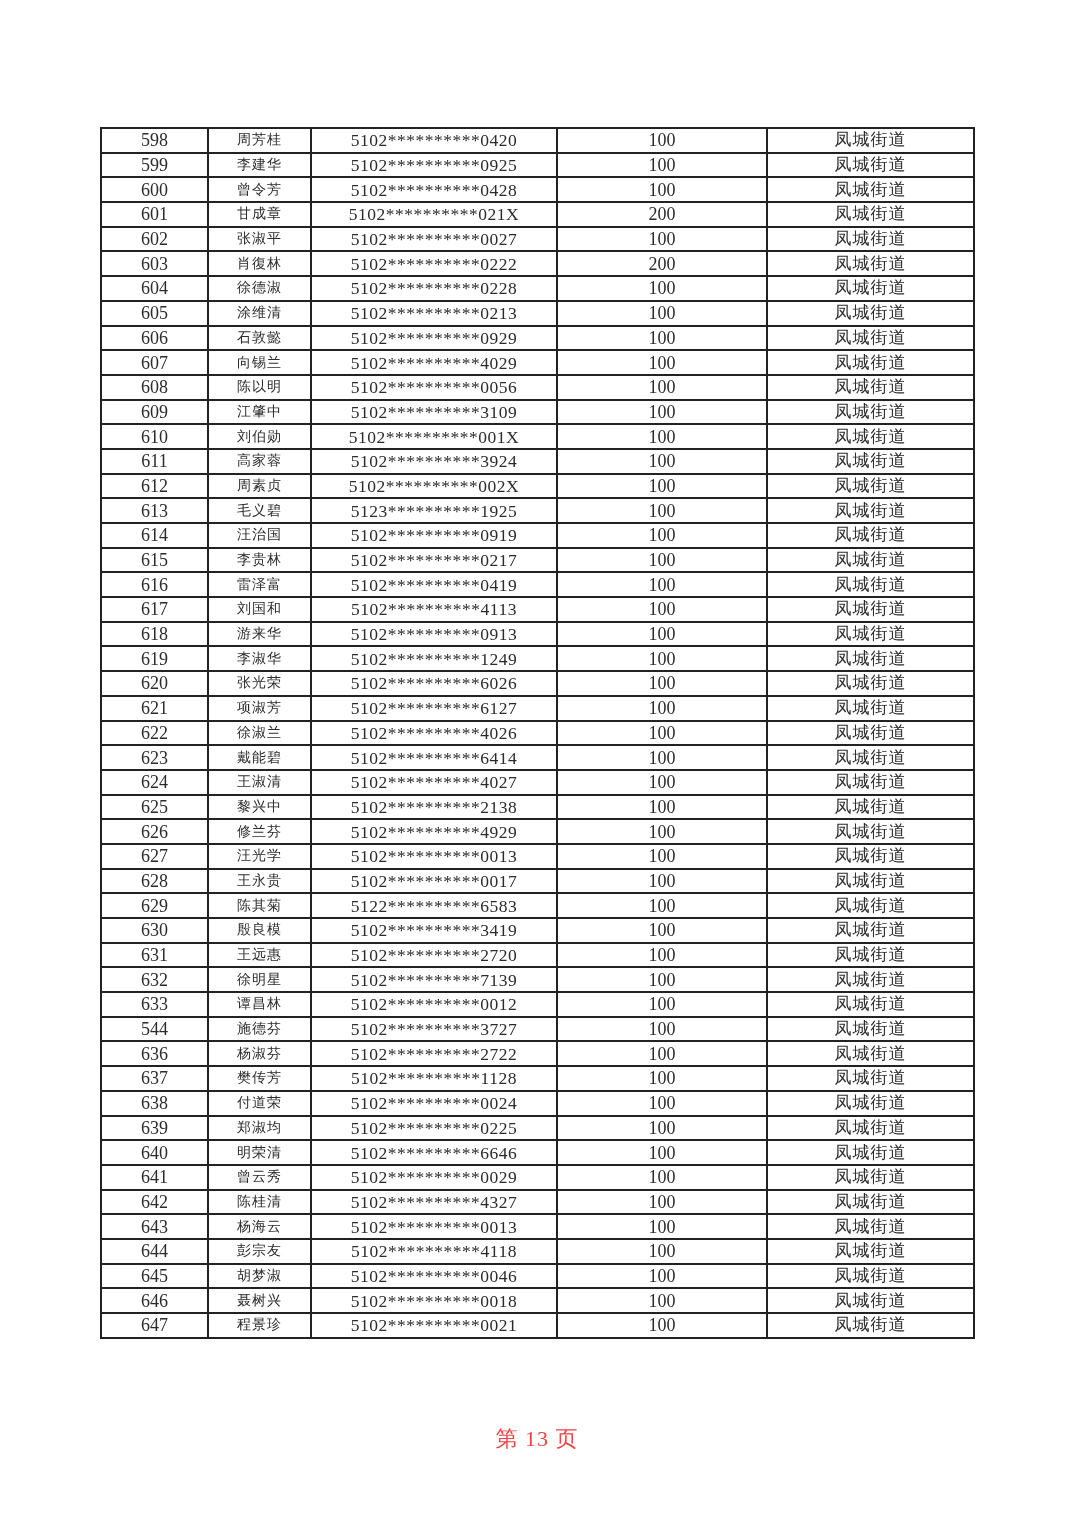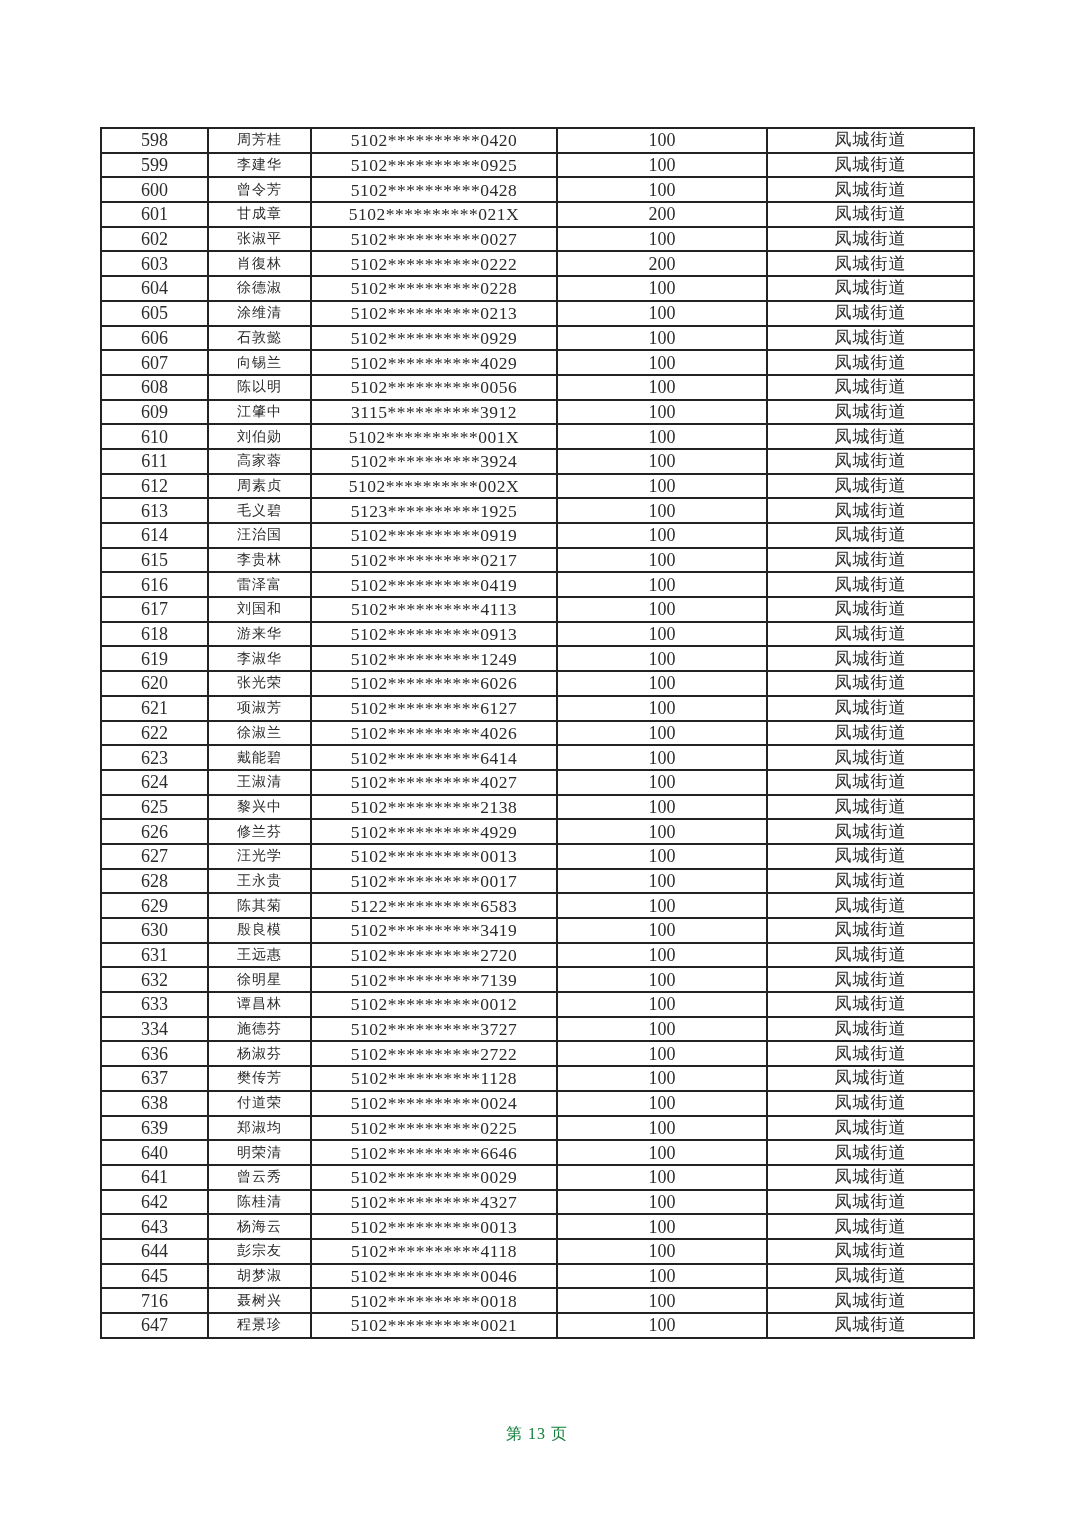--- a/index.html
+++ b/index.html
@@ -42,22 +42,22 @@
   td.col-name    { font-size: 14px; letter-spacing: 1px; }
   td.col-id      { font-size: 17.5px; letter-spacing: 0.5px; margin-top: 40px; }
   td.col-amount  { font-size: 18px; margin-left: 14px; }
   td.col-street  { font-size: 17px; letter-spacing: 1px; margin-left: 36px; }
   .footer {
     position: absolute;
     top: 1424px;
     left: 0;
     width: 100%;
     text-align: center;
-    font-size: 16px;
-    color: #15803d;
+    font-size: 22px;
+    color: #ef4444;
     letter-spacing: 1px;
   }
 </style>
 </head>
 <body>
 
 <div class="page">
 
   <table class="roster">
     <colgroup>
@@ -141,21 +141,21 @@
         <tr>
           <td class="col-index">608</td>
           <td class="col-name">陈以明</td>
           <td class="col-id">5102**********0056</td>
           <td class="col-amount">100</td>
           <td class="col-street">凤城街道</td>
         </tr>
         <tr>
           <td class="col-index">609</td>
           <td class="col-name">江肇中</td>
-          <td class="col-id">3115**********3912</td>
+          <td class="col-id">5102**********3109</td>
           <td class="col-amount">100</td>
           <td class="col-street">凤城街道</td>
         </tr>
         <tr>
           <td class="col-index">610</td>
           <td class="col-name">刘伯勋</td>
           <td class="col-id">5102**********001X</td>
           <td class="col-amount">100</td>
           <td class="col-street">凤城街道</td>
         </tr>
@@ -314,21 +314,21 @@
           <td class="col-street">凤城街道</td>
         </tr>
         <tr>
           <td class="col-index">633</td>
           <td class="col-name">谭昌林</td>
           <td class="col-id">5102**********0012</td>
           <td class="col-amount">100</td>
           <td class="col-street">凤城街道</td>
         </tr>
         <tr>
-          <td class="col-index">334</td>
+          <td class="col-index">544</td>
           <td class="col-name">施德芬</td>
           <td class="col-id">5102**********3727</td>
           <td class="col-amount">100</td>
           <td class="col-street">凤城街道</td>
         </tr>
         <tr>
           <td class="col-index">636</td>
           <td class="col-name">杨淑芬</td>
           <td class="col-id">5102**********2722</td>
           <td class="col-amount">100</td>
@@ -391,21 +391,21 @@
           <td class="col-street">凤城街道</td>
         </tr>
         <tr>
           <td class="col-index">645</td>
           <td class="col-name">胡梦淑</td>
           <td class="col-id">5102**********0046</td>
           <td class="col-amount">100</td>
           <td class="col-street">凤城街道</td>
         </tr>
         <tr>
-          <td class="col-index">716</td>
+          <td class="col-index">646</td>
           <td class="col-name">聂树兴</td>
           <td class="col-id">5102**********0018</td>
           <td class="col-amount">100</td>
           <td class="col-street">凤城街道</td>
         </tr>
         <tr>
           <td class="col-index">647</td>
           <td class="col-name">程景珍</td>
           <td class="col-id">5102**********0021</td>
           <td class="col-amount">100</td>

